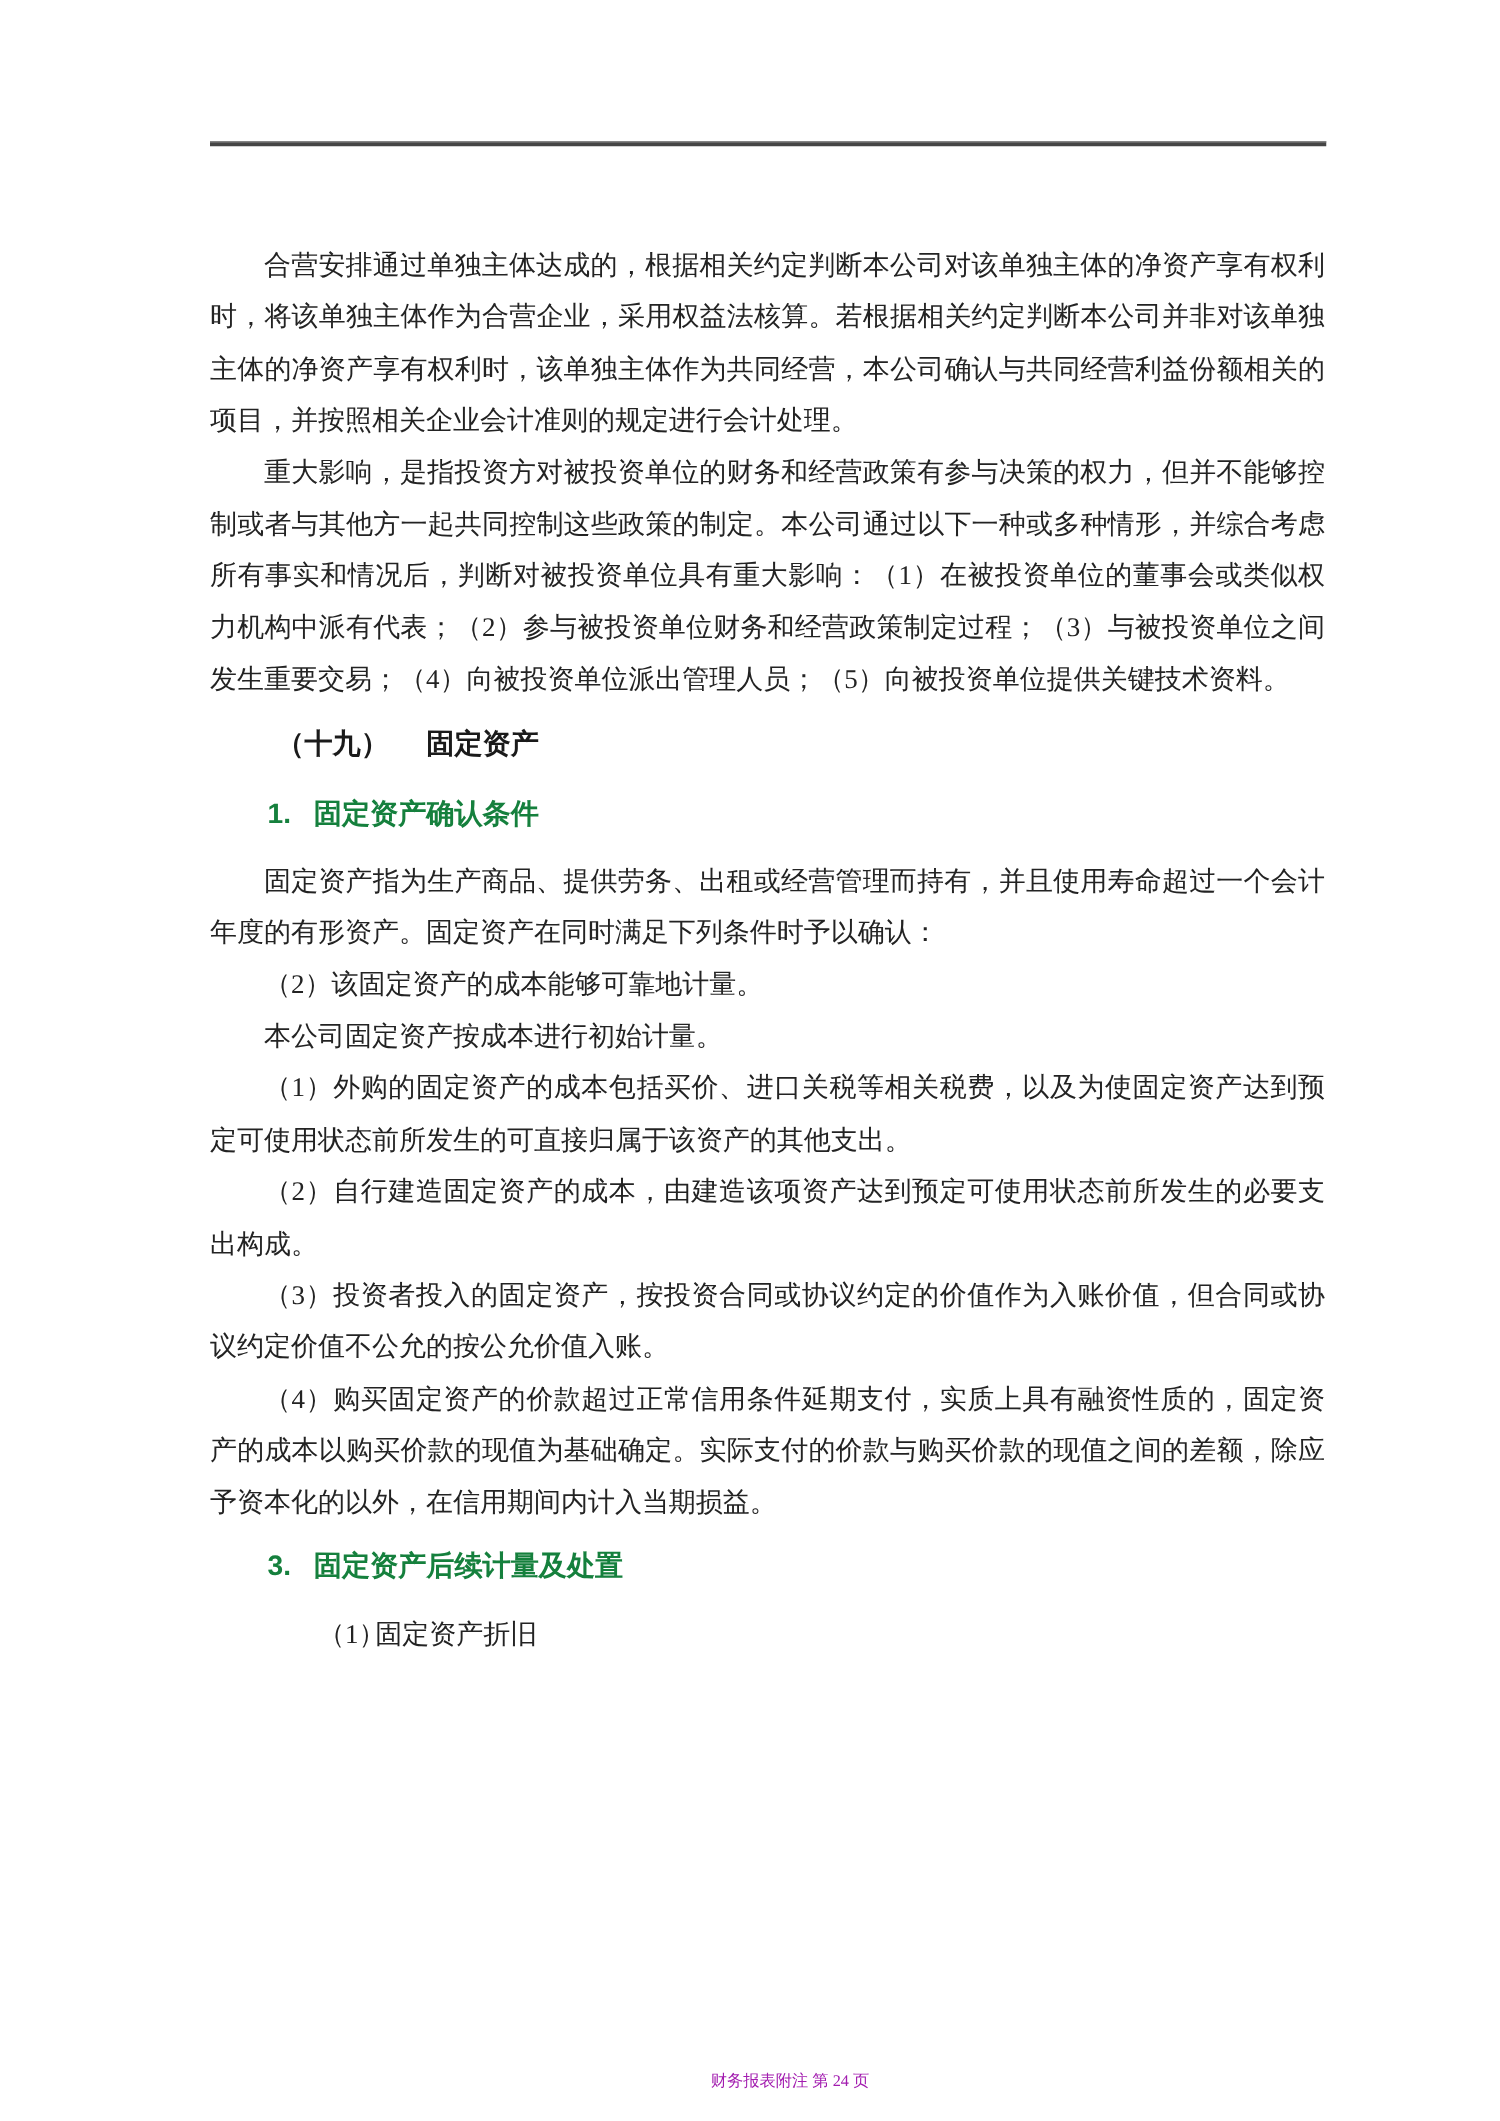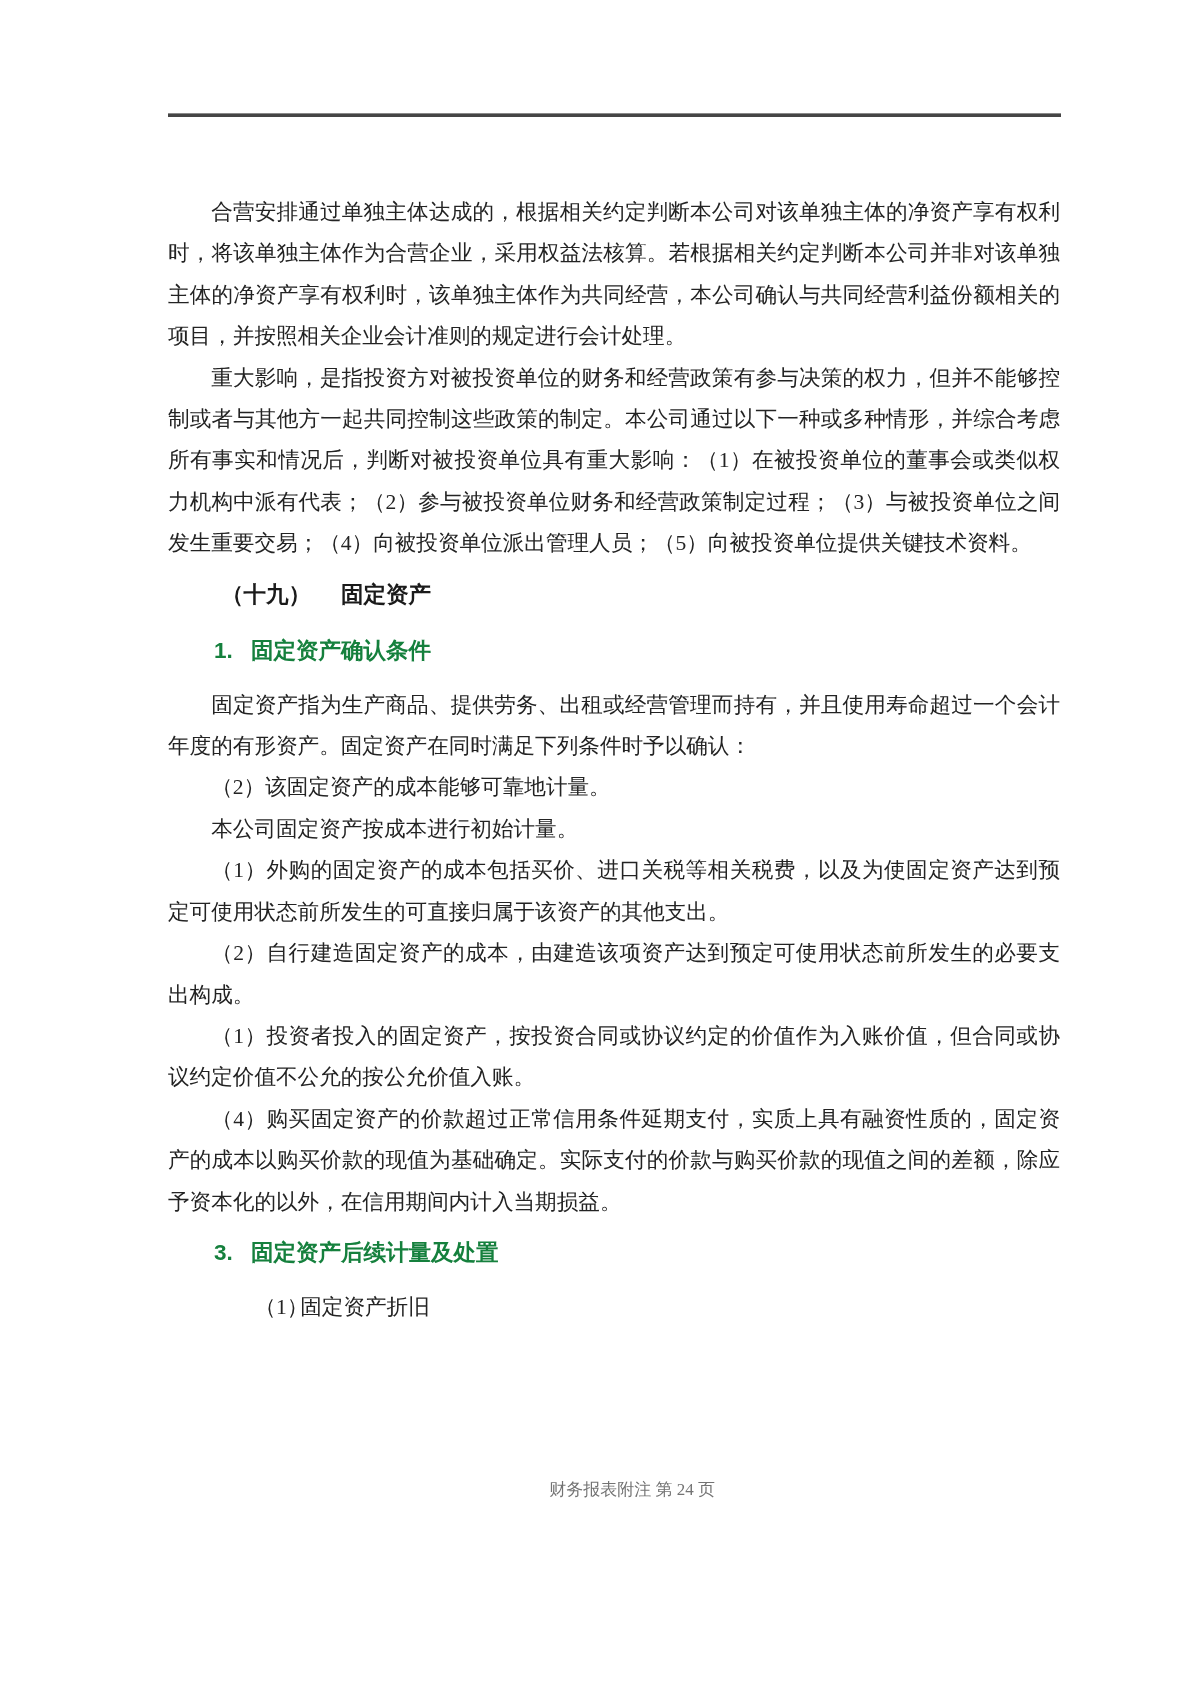--- a/index.html
+++ b/index.html
@@ -71,27 +71,27 @@
     text-indent: 2em;
     text-align: left;
   }
   p.item-heading .item-num {
     display: inline-block;
     width: 89px;
   }
   .footer {
     position: absolute;
     left: 168px;
-    top: 1477px;
+    top: 1652px;
     width: 892px;
     transform: translateX(18px);
     text-align: center;
-    font-size: 17px;
+    font-size: 13px;
     line-height: 26px;
-    color: #737373;
+    color: #a21caf;
   }
 </style>
 </head>
 <body>
 
 <div class="page">
 
   <div class="header-rule"></div>
 
   <div class="content">
@@ -114,21 +114,21 @@
 
     <p class="body">（2）该固定资产的成本能够可靠地计量。</p>
 
 
     <p class="body">本公司固定资产按成本进行初始计量。</p>
 
     <p class="body">（1）外购的固定资产的成本包括买价、进口关税等相关税费，以及为使固定资产达到预定可使用状态前所发生的可直接归属于该资产的其他支出。</p>
 
     <p class="body">（2）自行建造固定资产的成本，由建造该项资产达到预定可使用状态前所发生的必要支出构成。</p>
 
-    <p class="body">（1）投资者投入的固定资产，按投资合同或协议约定的价值作为入账价值，但合同或协议约定价值不公允的按公允价值入账。</p>
+    <p class="body">（3）投资者投入的固定资产，按投资合同或协议约定的价值作为入账价值，但合同或协议约定价值不公允的按公允价值入账。</p>
 
     <p class="body">（4）购买固定资产的价款超过正常信用条件延期支付，实质上具有融资性质的，固定资产的成本以购买价款的现值为基础确定。实际支付的价款与购买价款的现值之间的差额，除应予资本化的以外，在信用期间内计入当期损益。</p>
 
     <h3 class="h-sub">
       <span class="h-num">3.</span><span class="h-title">固定资产后续计量及处置</span>
     </h3>
 
     <p class="item-heading">
       <span class="item-num">（1）</span><span class="item-title">固定资产折旧</span>
     </p>

